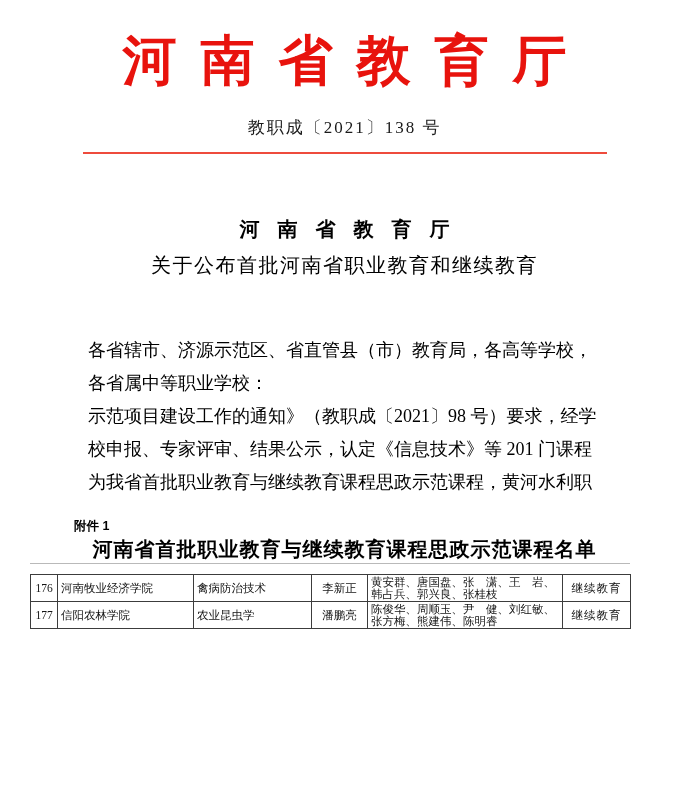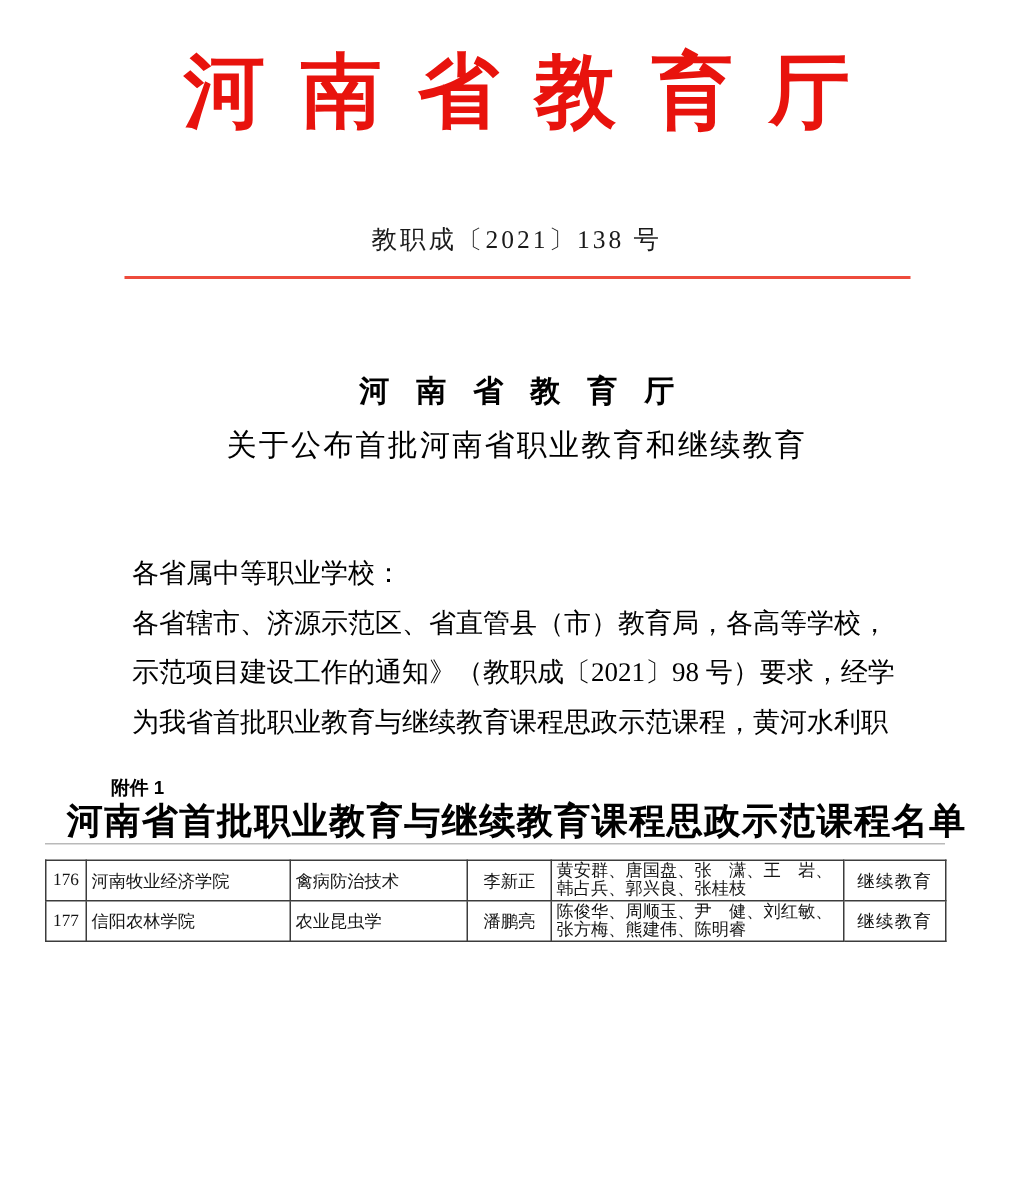--- a/index.html
+++ b/index.html
@@ -9,21 +9,21 @@
   }
   .page{position:relative;width:689px;height:791px;background:#fff;}
 
   .red-head{
     margin-top:28px;text-align:center;
     color:#e8130d;font-size:54px;font-weight:bold;
     letter-spacing:24px;padding-left:24px;line-height:66px;
     font-family:"Liberation Serif","DejaVu Serif",serif;
   }
   .doc-no{
-    margin-top:56px;text-align:center;
+    margin-top:24px;text-align:center;
     font-size:17px;letter-spacing:2px;line-height:20px;color:#1a1a1a;
   }
   .red-rule{
     width:524px;height:2px;margin:14px auto 0;
     background:#ee4b3c;
   }
   .title-block{margin-top:58px;text-align:center;color:#000;}
   .t1{font-size:20px;font-weight:bold;letter-spacing:18px;padding-left:18px;line-height:34px;}
   .t2{font-size:20px;font-weight:normal;letter-spacing:1.5px;line-height:38px;}
 
@@ -31,21 +31,21 @@
   .body-line{white-space:nowrap;}
   .indent{text-indent:36px;}
 
   .attach-label{
     margin:20px 0 0 38px;
     font-family:"Liberation Sans","DejaVu Sans",sans-serif;
     font-size:12.5px;font-weight:bold;color:#000;line-height:14px;padding-left:36px;
   }
   .table-caption{
     margin-top:5px;text-align:center;
-    font-size:24px;font-weight:bold;letter-spacing:1px;color:#000;
+    font-size:20px;font-weight:bold;letter-spacing:1px;color:#000;
     font-family:"Liberation Sans","DejaVu Sans",sans-serif;line-height:22px;
   }
 
   table.grid{
     border-collapse:collapse;table-layout:fixed;width:600px;
     margin-left:30px;
   }
   table.grid th,table.grid td{
     border:1px solid #3c3c3c;overflow:hidden;color:#141414;
   }
@@ -75,23 +75,24 @@
   <div class="doc-no">教职成〔2021〕138 号</div>
 
   <div class="red-rule"></div>
 
   <div class="title-block">
     <div class="t1">河南省教育厅</div>
     <div class="t2">关于公布首批河南省职业教育和继续教育</div>
   </div>
 
   <div class="body-text">
+    <div class="body-line">各省辖市、济源示范区、省直管县（市）教育局，各高等学校，</div>
     <div class="body-line">各省属中等职业学校：</div>
-    <div class="body-line">各省辖市、济源示范区、省直管县（市）教育局，各高等学校，</div>
     <div class="body-line">示范项目建设工作的通知》（教职成〔2021〕98 号）要求，经学</div>
+    <div class="body-line">校申报、专家评审、结果公示，认定《信息技术》等 201 门课程</div>
     <div class="body-line">为我省首批职业教育与继续教育课程思政示范课程，黄河水利职</div>
   </div>
 
   <div class="attach-label">附件 1</div>
 
   <div class="table-caption">河南省首批职业教育与继续教育课程思政示范课程名单</div>
 
 
   <div class="gray-rule"></div>
 

